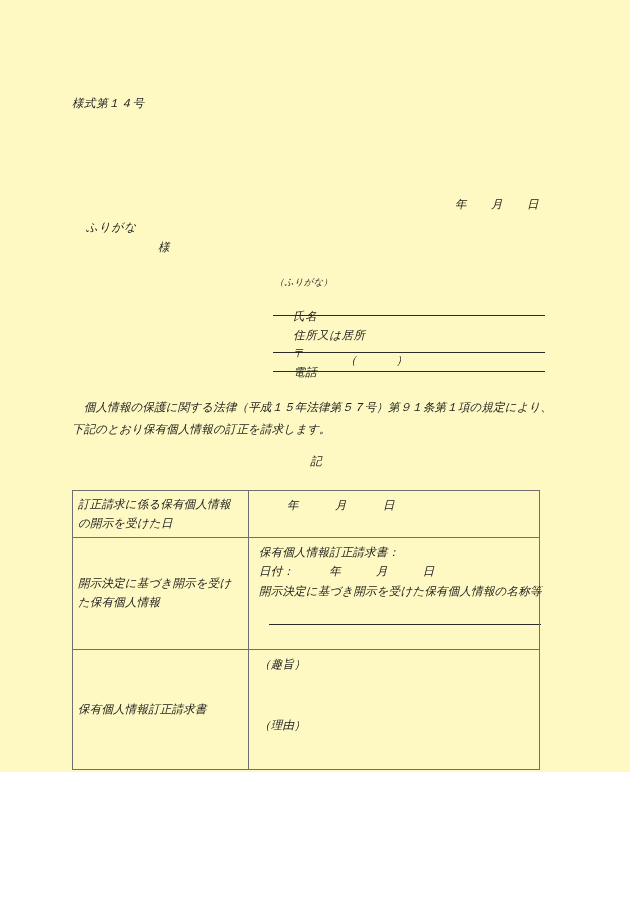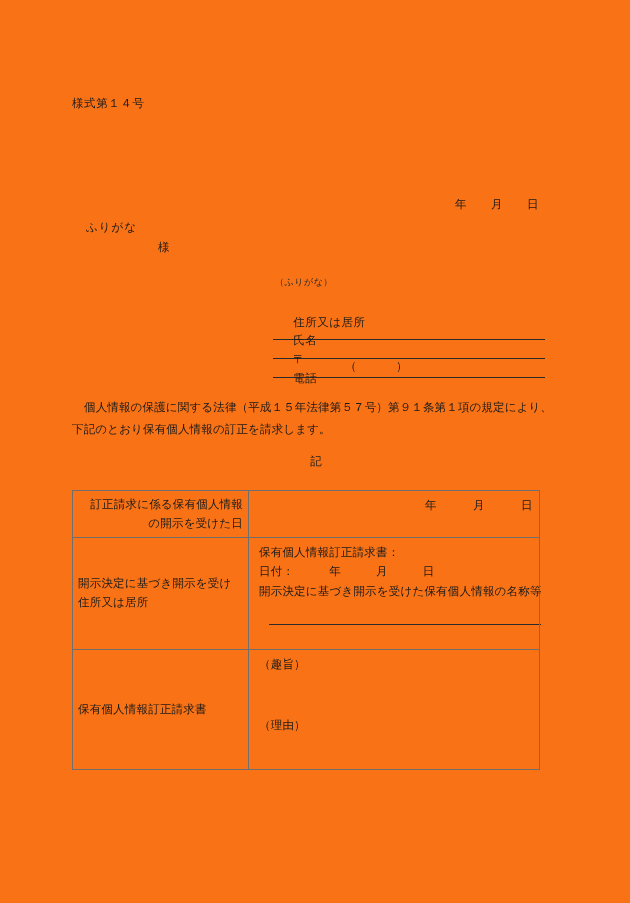--- a/index.html
+++ b/index.html
@@ -7,23 +7,24 @@
     padding: 0;
     background: #ffffff;
   }
   body {
     font-family: "Liberation Serif", "DejaVu Serif", serif;
     color: #1a1a1a;
   }
   #page {
     position: relative;
     width: 630px;
-    height: 903px;
-    background: #f97316;
+    height: 772px;
+    background: #fef9c3;
     overflow: hidden;
+    font-style: italic;
   }
 
   
   .abs { position: absolute; }
   .t { font-size: 11.5px; line-height: 1.55; white-space: pre; letter-spacing: 0.2px; }
 
   
   #form-number {
     left: 72px; top: 95px;
     font-size: 11.5px;
@@ -56,21 +57,21 @@
 
   
   #applicant-block {
     left: 273px; top: 276px;
     width: 272px;
   }
   .furigana {
     font-size: 9px;
     letter-spacing: 0.5px;
     padding-left: 2px;
-    margin-bottom: 14px;
+    margin-bottom: 8px;
     color: #2a2a2a;
   }
   .field-row {
     position: relative;
     height: 18px;
     font-size: 11.5px;
     letter-spacing: 0.5px;
     white-space: pre;
   }
   .field-row.ruled {
@@ -123,21 +124,21 @@
   #form-table td.label-cell {
     width: 165px;
     padding: 4px 5px 4px 5px;
     line-height: 1.65;
   }
   #form-table td.value-cell {
     padding: 5px 6px 5px 10px;
     vertical-align: top;
     line-height: 1.7;
   }
-  .row-disclosure-date { height: 46px; text-align: right; }
+  .row-disclosure-date { height: 46px; }
   .row-disclosed-info  { height: 112px; }
   .row-purpose-reason  { height: 120px; }
 
   .cell-line { display: block; white-space: pre; }
   .date-inline { padding-left: 28px; letter-spacing: 0.5px; }
 
   .name-rule {
     display: block;
     margin-top: 22px;
     margin-left: 10px;
@@ -160,26 +161,26 @@
 
 
   <div class="abs t" id="date-line">年　　月　　日</div>
 
   <div class="abs t" id="agency-label">ふりがな</div>
   <div class="abs t" id="agency-honorific">様</div>
 
   <div class="abs" id="applicant-block">
     <div class="furigana">（ふりがな）</div>
 
+    <div class="field-row ruled">
+      <span class="lbl">氏名</span>
+    </div>
+
     <div class="field-row plain">
       <span class="lbl">住所又は居所</span>
-    </div>
-
-    <div class="field-row ruled">
-      <span class="lbl">氏名</span>
     </div>
 
     <div class="field-row ruled">
       <span class="lbl">〒</span>
     </div>
 
     <div class="field-row ruled">
       <span class="lbl">電話</span>
       <span class="paren">（</span>
       <span class="paren" style="left:123px;">）</span>
@@ -203,21 +204,21 @@
 の開示を受けた日</span>
         </td>
         <td class="value-cell">
           <span class="cell-line date-inline">年　　　月　　　日</span>
         </td>
       </tr>
 
       <tr class="row-disclosed-info">
         <td class="label-cell">
           <span class="vmid-label">開示決定に基づき開示を受け
-住所又は居所</span>
+た保有個人情報</span>
         </td>
         <td class="value-cell">
           <span class="cell-line">保有個人情報訂正請求書：</span>
           <span class="cell-line">日付：　　　年　　　月　　　日</span>
           <span class="cell-line">開示決定に基づき開示を受けた保有個人情報の名称等</span>
           <span class="name-rule"></span>
         </td>
       </tr>
 
       <tr class="row-purpose-reason">

